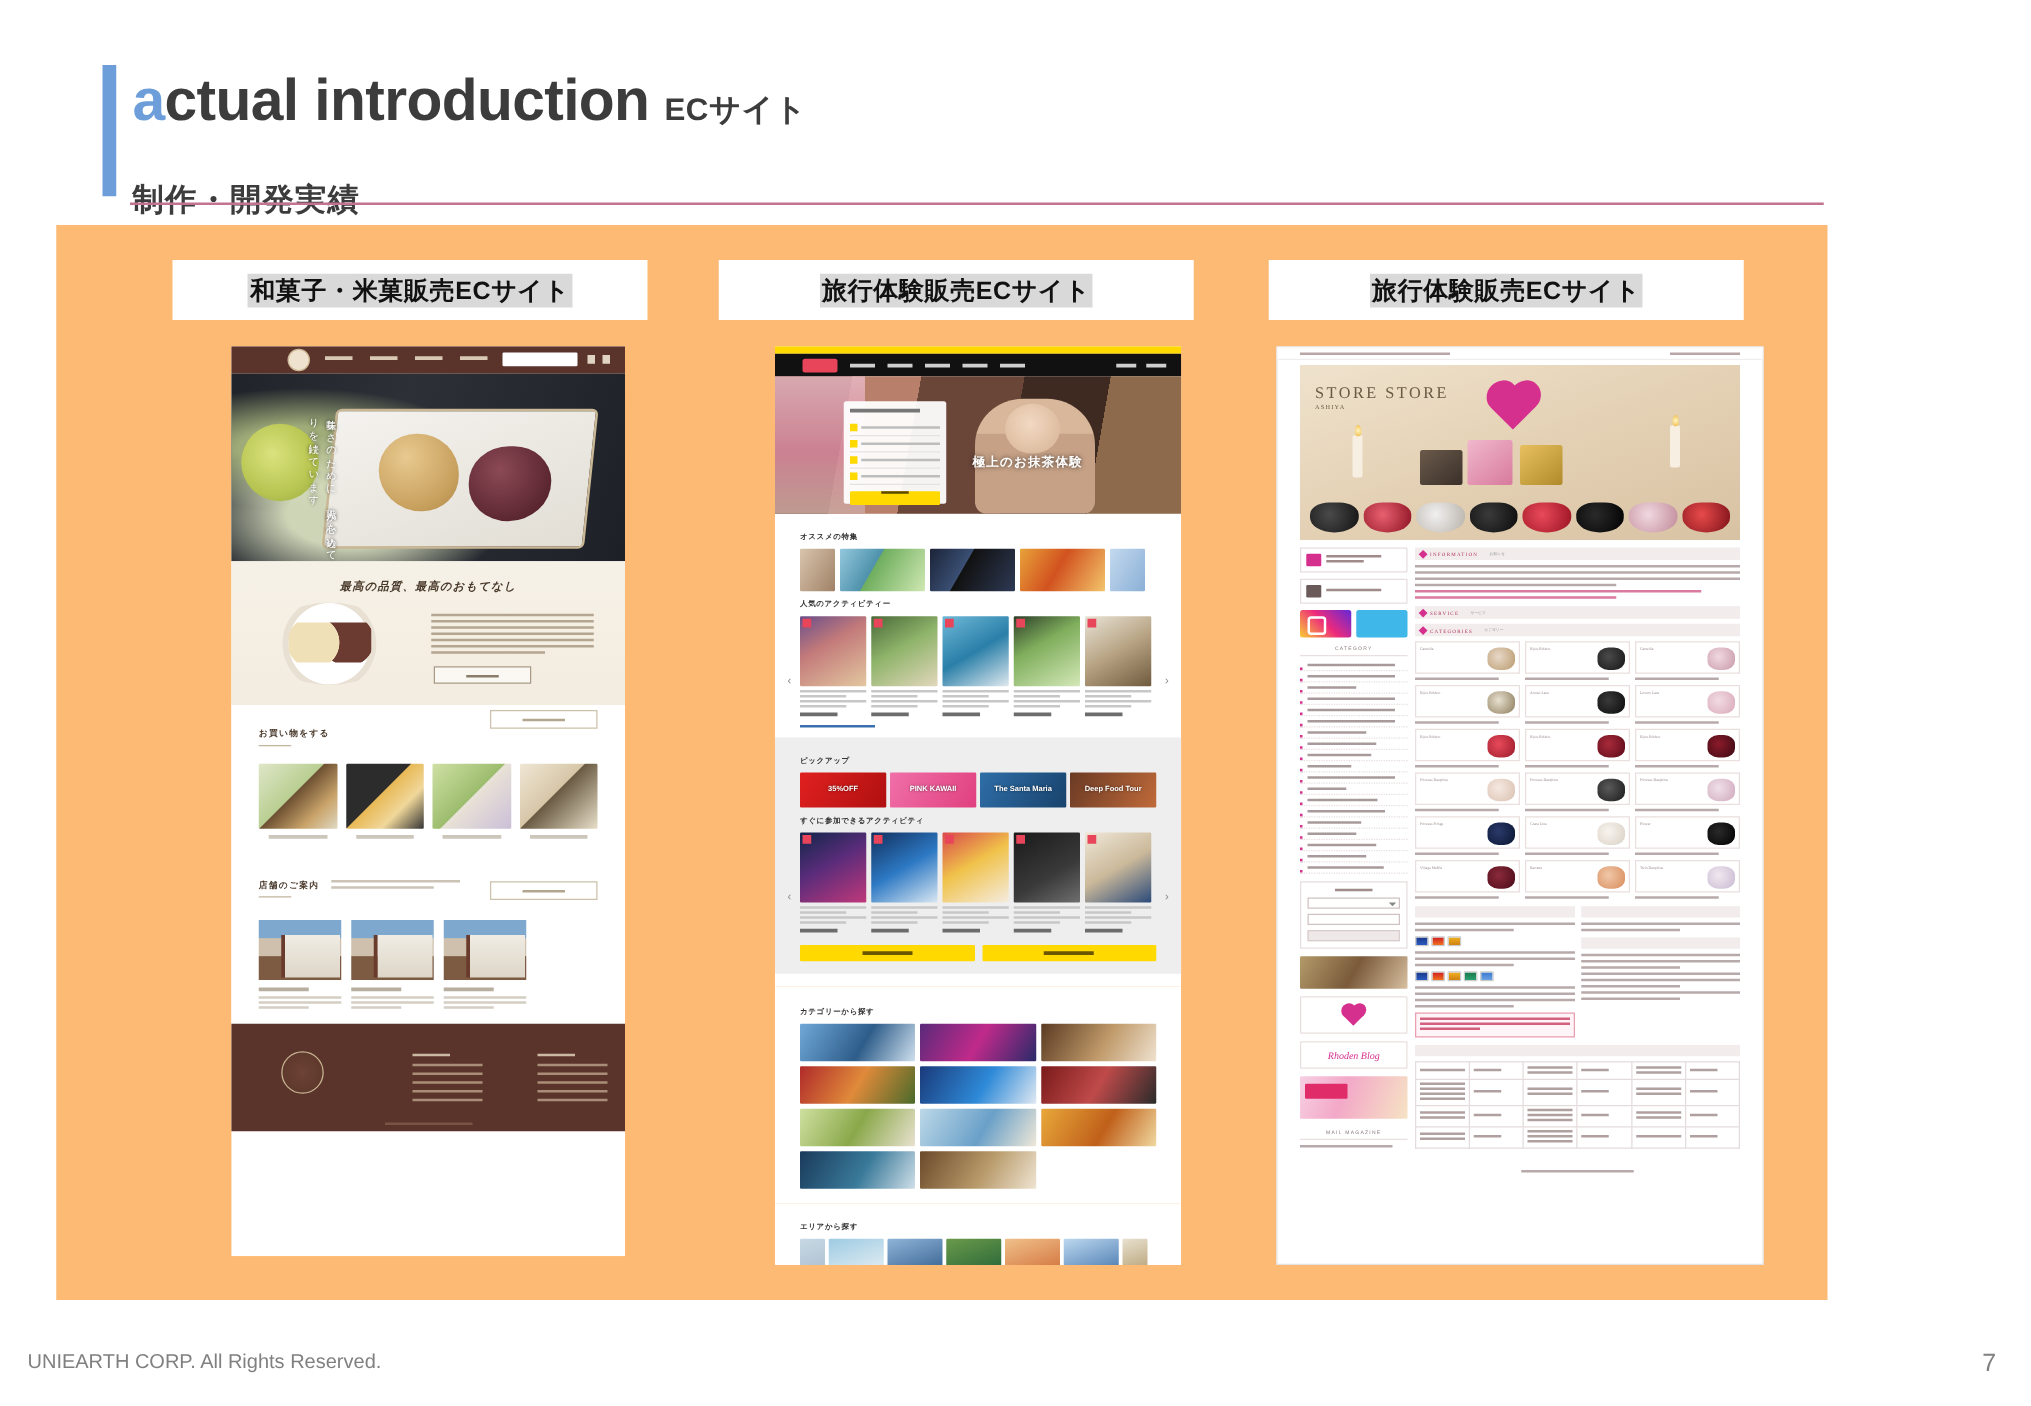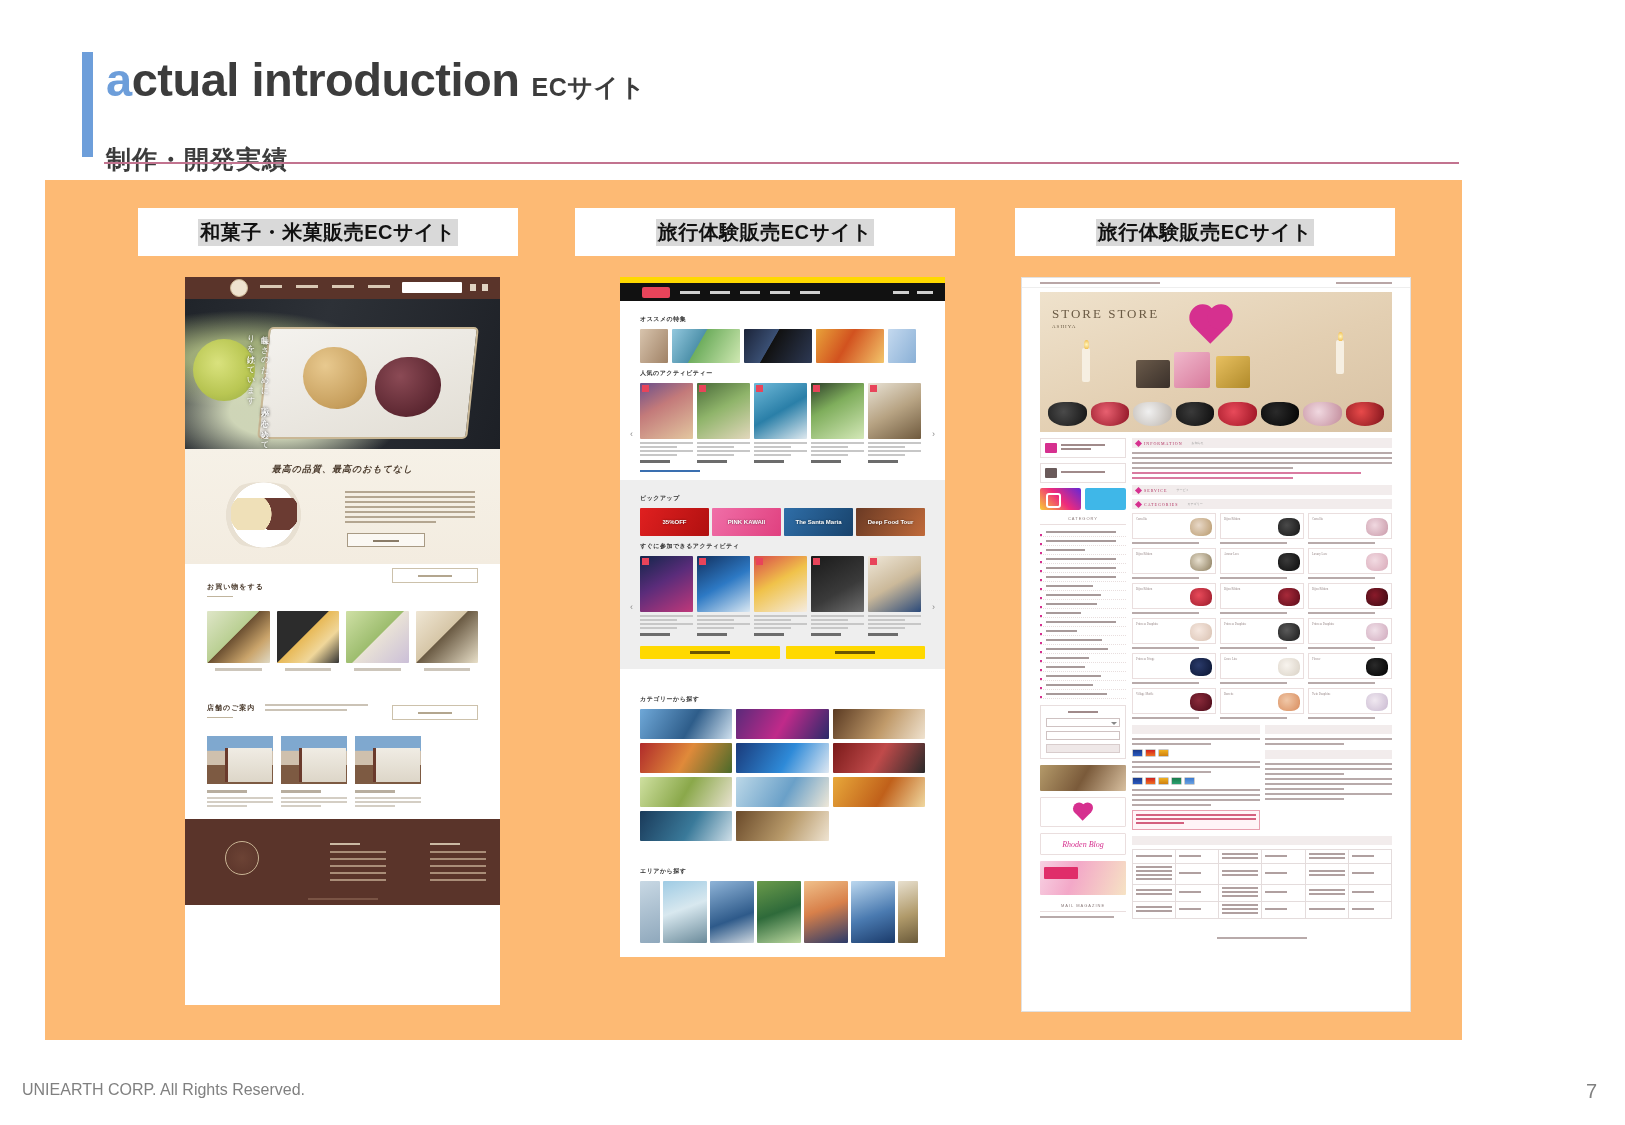--- a/index.html
+++ b/index.html
@@ -636,20 +636,46 @@
                   <i></i>
                   <i></i>
                   <i></i>
                   <i></i>
                 </div>
               <div class="m2-nright">
                   <i></i>
                   <i></i>
                 </div>
             </div>
+            <div class="m2-hero">
+              <div class="m2-woman"></div>
+              <div class="m2-herotxt">極上のお抹茶体験</div>
+              <div class="m2-form">
+                <div class="fh"></div>
+                <div class="m2-frow">
+                    <b></b>
+                    <i></i>
+                  </div>
+                <div class="m2-frow">
+                    <b></b>
+                    <i></i>
+                  </div>
+                <div class="m2-frow">
+                    <b></b>
+                    <i></i>
+                  </div>
+                <div class="m2-frow">
+                    <b></b>
+                    <i></i>
+                  </div>
+                <div class="m2-fbtn">
+                    <i></i>
+                  </div>
+              </div>
+            </div>
           </div>
 
           <div class="m2-body">
             <div class="m2-h">オススメの特集</div>
             <div class="m2-feat">
               <div class="fcard half f0"></div>
               <div class="fcard f1"></div>
               <div class="fcard f2"></div>
               <div class="fcard f3"></div>
               <div class="fcard half f4"></div>

